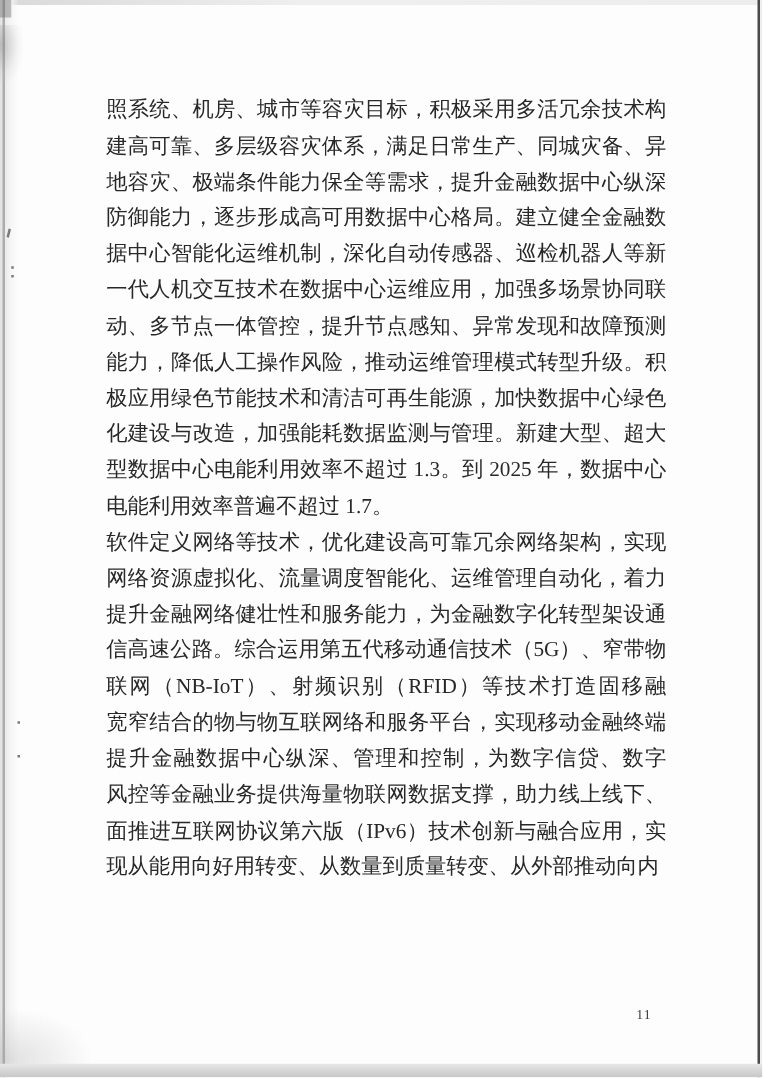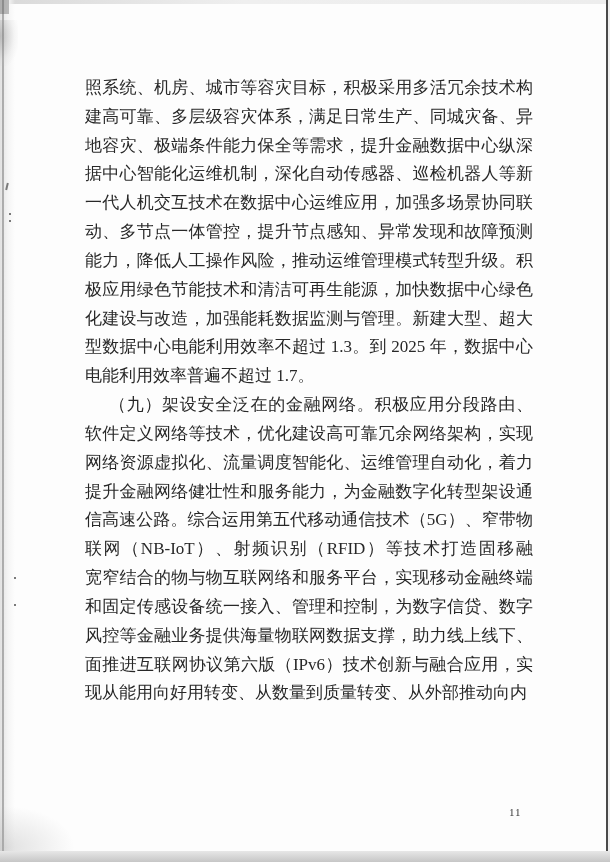--- a/index.html
+++ b/index.html
@@ -109,38 +109,38 @@
   <div class="speck speck-tick"></div>
   <div class="speck speck-colon"></div>
   <div class="speck speck-dot-a"></div>
   <div class="speck speck-dot-b"></div>
 
   <div class="text-block">
       <div class="para">
         <div class="line">照系统、机房、城市等容灾目标，积极采用多活冗余技术构</div>
         <div class="line">建高可靠、多层级容灾体系，满足日常生产、同城灾备、异</div>
         <div class="line">地容灾、极端条件能力保全等需求，提升金融数据中心纵深</div>
+        <div class="line">防御能力，逐步形成高可用数据中心格局。建立健全金融数</div>
         <div class="line">据中心智能化运维机制，深化自动传感器、巡检机器人等新</div>
         <div class="line">一代人机交互技术在数据中心运维应用，加强多场景协同联</div>
         <div class="line">动、多节点一体管控，提升节点感知、异常发现和故障预测</div>
         <div class="line">能力，降低人工操作风险，推动运维管理模式转型升级。积</div>
         <div class="line">极应用绿色节能技术和清洁可再生能源，加快数据中心绿色</div>
         <div class="line">化建设与改造，加强能耗数据监测与管理。新建大型、超大</div>
         <div class="line">型数据中心电能利用效率不超过 1.3。到 2025 年，数据中心</div>
         <div class="line para-end">电能利用效率普遍不超过 1.7。</div>
       </div>
       <div class="para">
-        <div class="line indent">（九）架设安全泛在的金融网络。积极应用分段路由、</div>
         <div class="line">软件定义网络等技术，优化建设高可靠冗余网络架构，实现</div>
         <div class="line">网络资源虚拟化、流量调度智能化、运维管理自动化，着力</div>
         <div class="line">提升金融网络健壮性和服务能力，为金融数字化转型架设通</div>
         <div class="line">信高速公路。综合运用第五代移动通信技术（5G）、窄带物</div>
         <div class="line">联网（NB-IoT）、射频识别（RFID）等技术打造固移融合、</div>
         <div class="line">宽窄结合的物与物互联网络和服务平台，实现移动金融终端</div>
-        <div class="line">和固定传感设备统一接入、管理和控制，为数字信贷、数字</div>
+        <div class="line">提升金融数据中心纵深、管理和控制，为数字信贷、数字</div>
         <div class="line">风控等金融业务提供海量物联网数据支撑，助力线上线下、</div>
         <div class="line">面推进互联网协议第六版（IPv6）技术创新与融合应用，实</div>
         <div class="line para-end">现从能用向好用转变、从数量到质量转变、从外部推动向内</div>
       </div>
     </div>
 
   <div class="page-number">11</div>
 
   <div class="scan-right-line"></div>
   <div class="scan-right-outside"></div>

